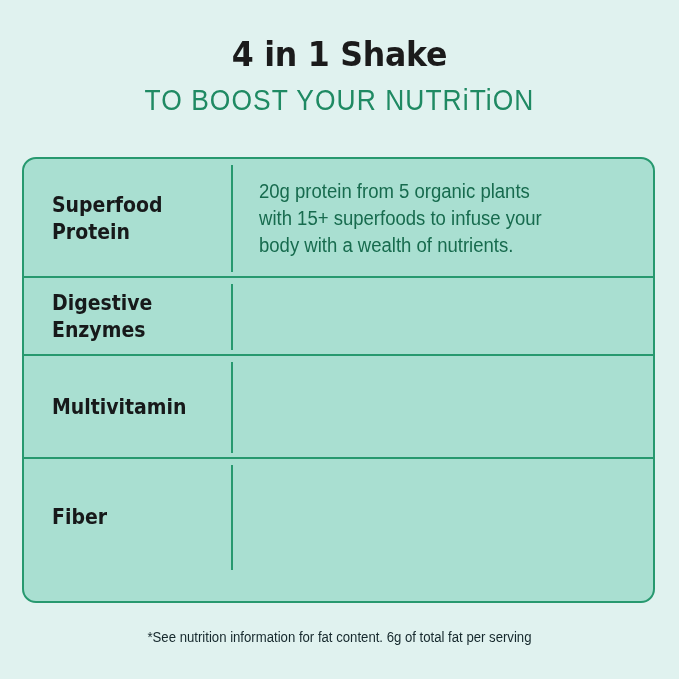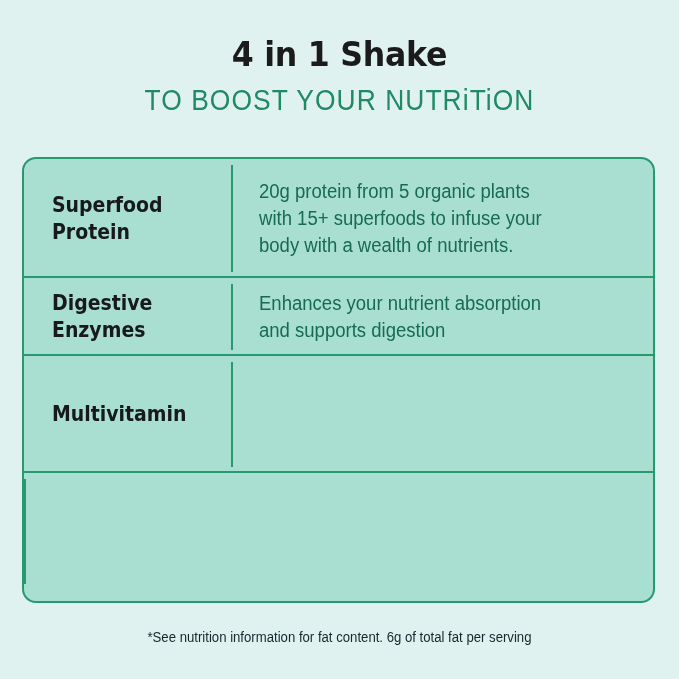--- a/index.html
+++ b/index.html
@@ -75,21 +75,21 @@
     flex-direction: column;
   }
   .t-row {
     display: flex;
     align-items: stretch;
     position: relative;
     box-sizing: border-box;
   }
   .t-row.r1 { height: 119px; }
   .t-row.r2 { height: 78px; }
-  .t-row.r3 { height: 117px; }
+  .t-row.r3 { height: 103px; }
   .t-row.r4 { height: 117px; }
 
   .t-row:not(:last-child)::after {
     content: "";
     position: absolute;
     left: 0;
     right: 0;
     bottom: 0;
     height: 2px;
     background: #27996f;
@@ -183,34 +183,33 @@
 body with a wealth of nutrients.</span>
         </div>
       </div>
 
       <div class="t-row r2">
         <div class="cell-label">
           <span class="label-text">Digestive
 Enzymes</span>
         </div>
         <div class="divider"></div>
-        <div class="cell-desc">
-          <span class="desc-text">Enhances your nutrient absorption
-and supports digestion</span>
-        </div>
       </div>
 
       <div class="t-row r3">
         <div class="cell-label">
           <span class="label-text">Multivitamin</span>
         </div>
         <div class="divider"></div>
       </div>
 
       <div class="t-row r4">
+        <div class="cell-label">
+          <span class="label-text">Fiber</span>
+        </div>
         <div class="divider"></div>
       </div>
 
     </div>
   </div>
 
   <div class="footnote">*See nutrition information for fat content. 6g of total fat per serving</div>
 
 </div>
 

